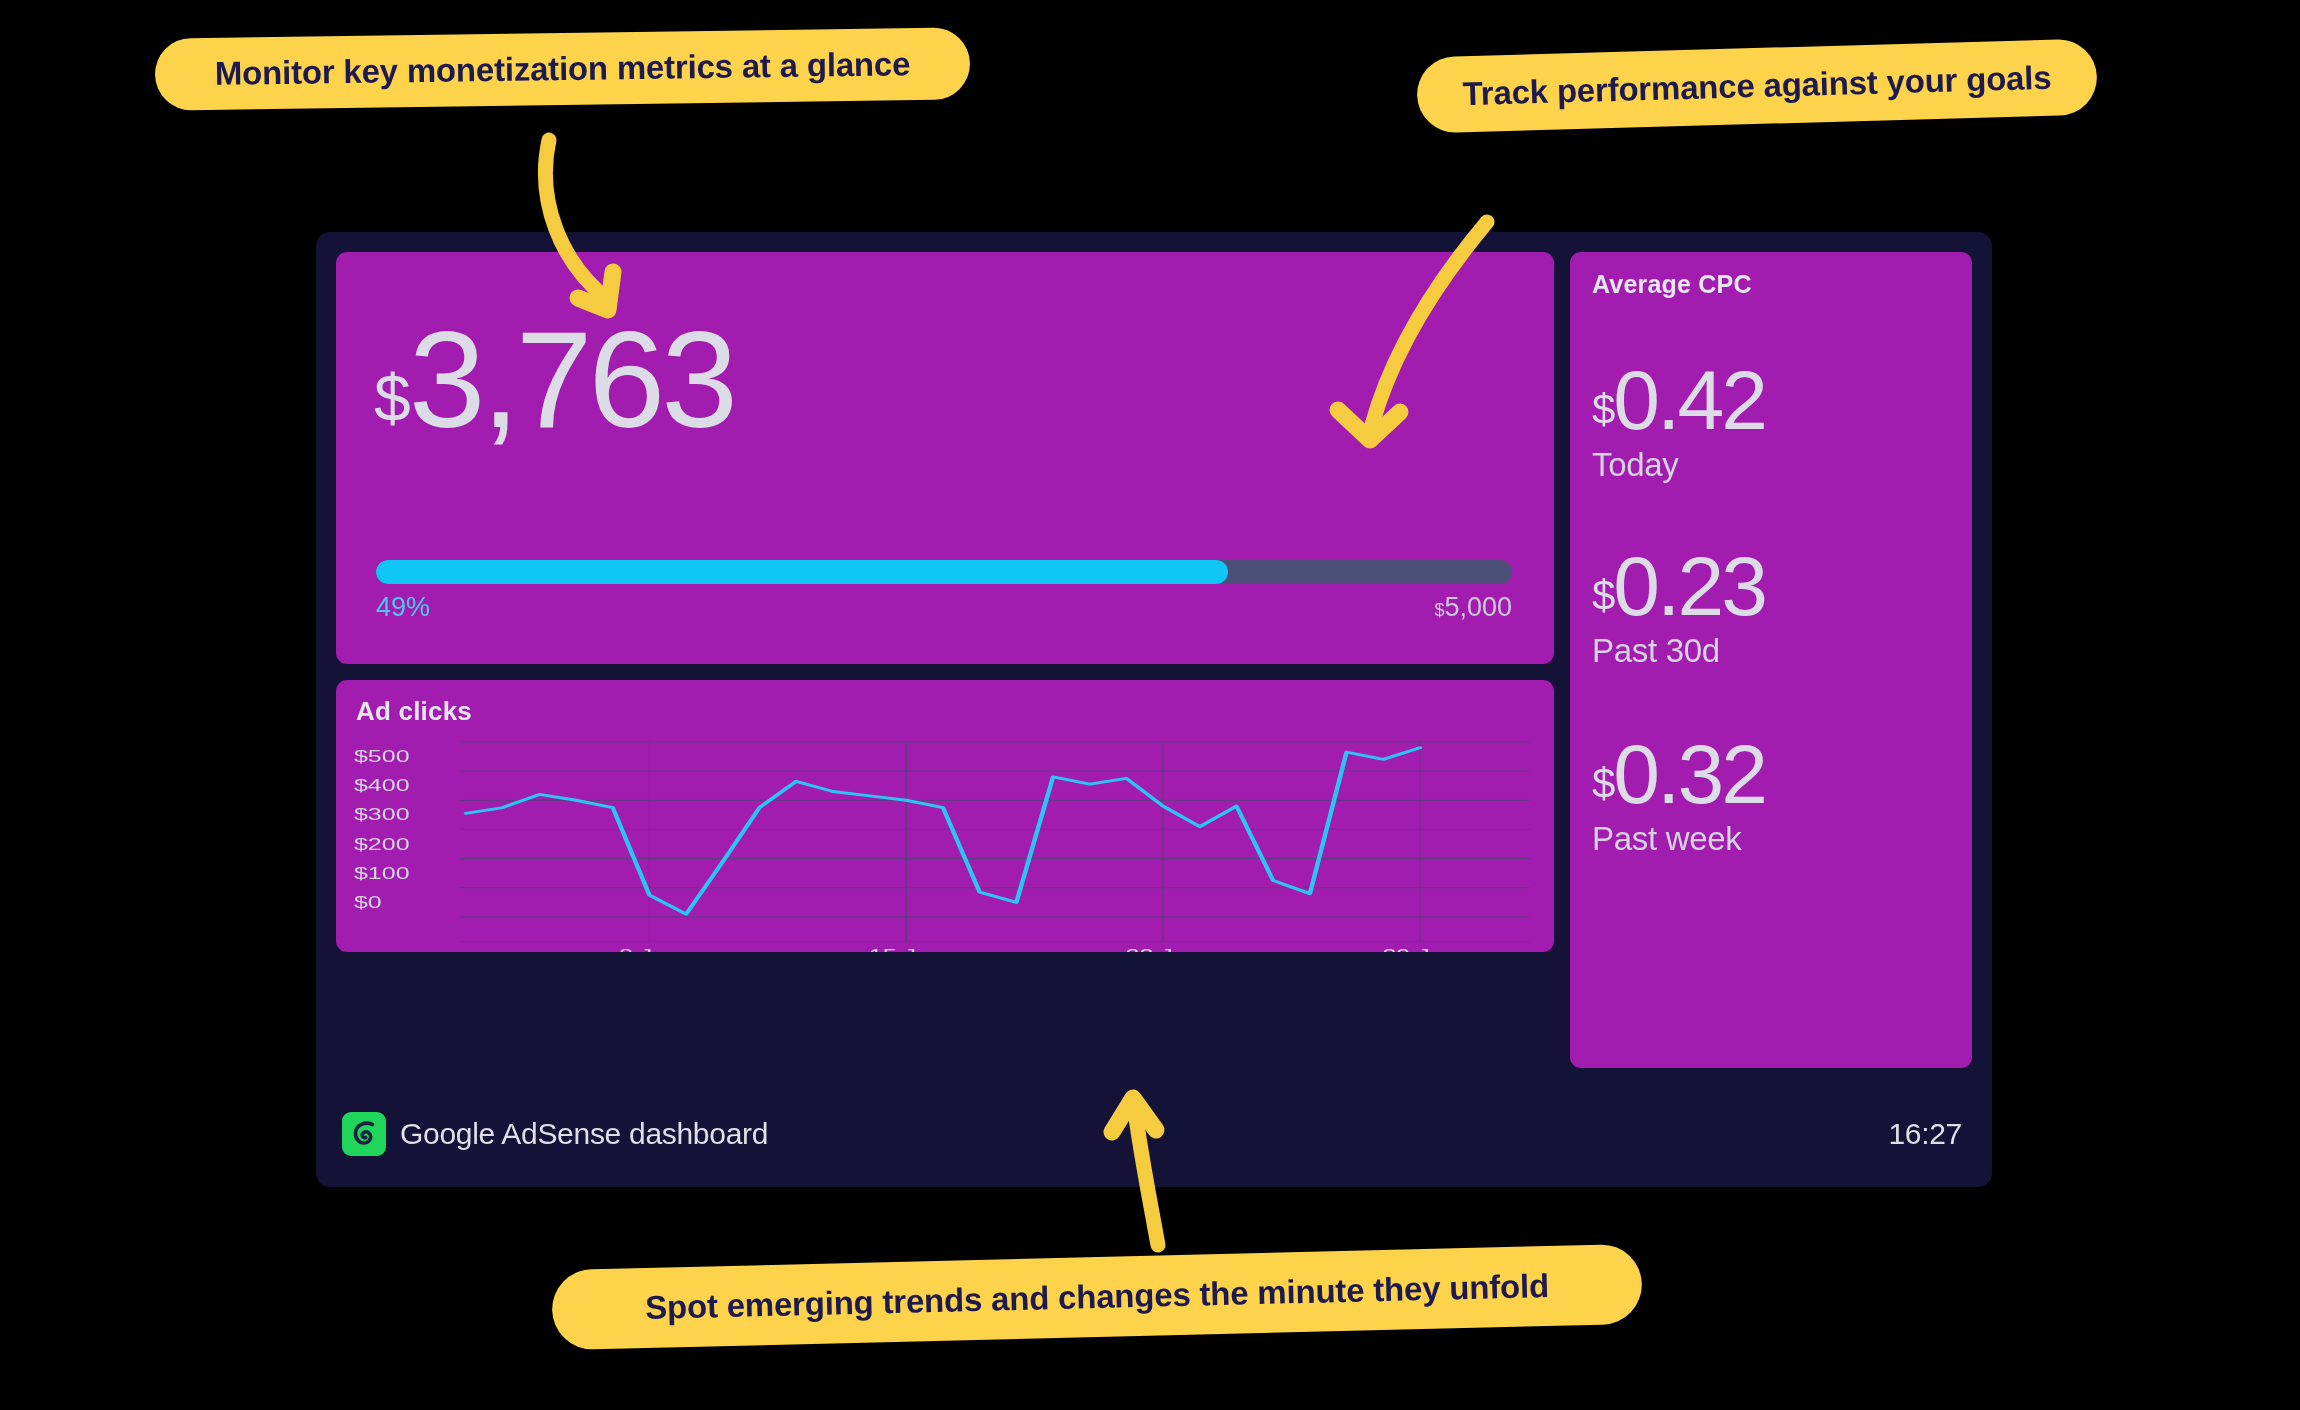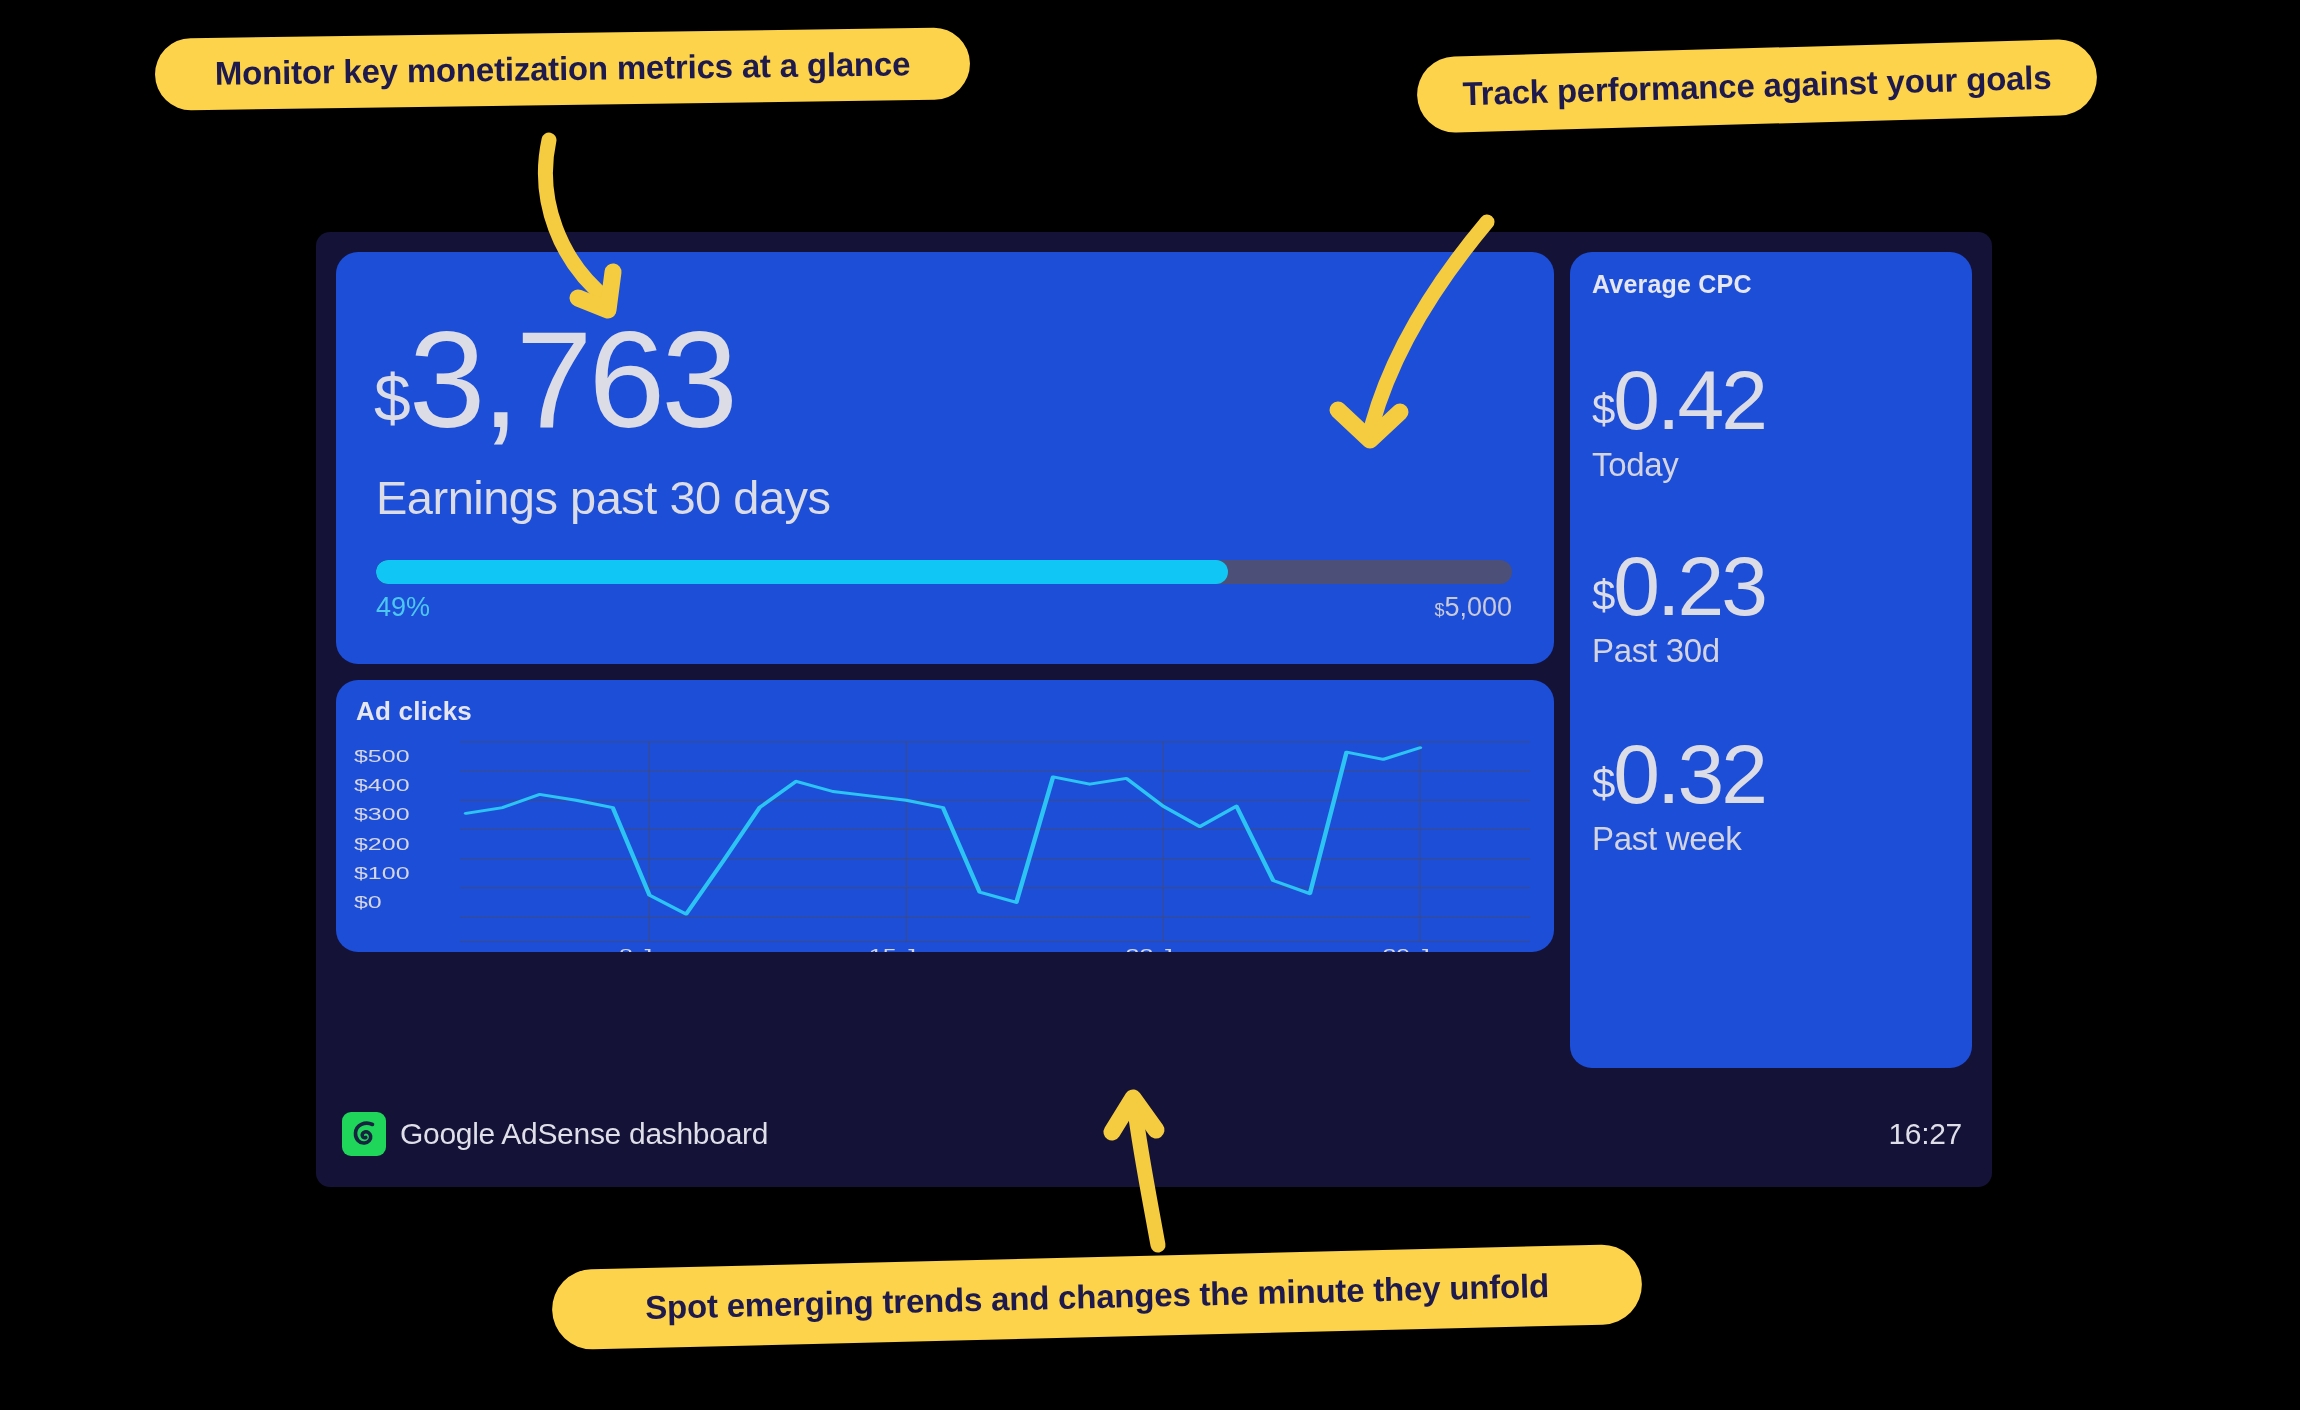--- a/index.html
+++ b/index.html
@@ -14,21 +14,21 @@
   
   .device {
     position: absolute;
     left: 316px; top: 232px;
     width: 1676px; height: 955px;
     background: #151238;
     border-radius: 14px;
   }
 
   
-  .card { position: absolute; background: #1d4ed8; border-radius: 22px; }
+  .card { position: absolute; background: #a21caf; border-radius: 11px; }
 
   
   .earnings-card { left: 20px; top: 20px; width: 1218px; height: 412px; }
   .earnings-inner { position: absolute; left: 20px; top: 0; right: 20px; bottom: 0; }
 
   .big-amount {
     position: absolute; left: 18px; top: 58px;
     display: flex; align-items: baseline;
     color: #dcdce6;
     letter-spacing: -2px;
@@ -132,21 +132,20 @@
 <div id="stage">
 
   <div class="device">
 
     <div class="card earnings-card">
       <div class="earnings-inner">
         <div class="big-amount">
           <span class="cur">$</span>
           <span class="val">3,763</span>
         </div>
-        <div class="earnings-label">Earnings past 30 days</div>
 
         <div class="progress-wrap">
           <div class="progress-track">
             <div class="progress-fill" id="progress-fill" style="width: 75%;"></div>
           </div>
           <div class="progress-meta">
             <span class="progress-pct">49%</span>
             <span class="progress-goal">
               <span class="gcur">$</span>
                 <span>5,000</span>

